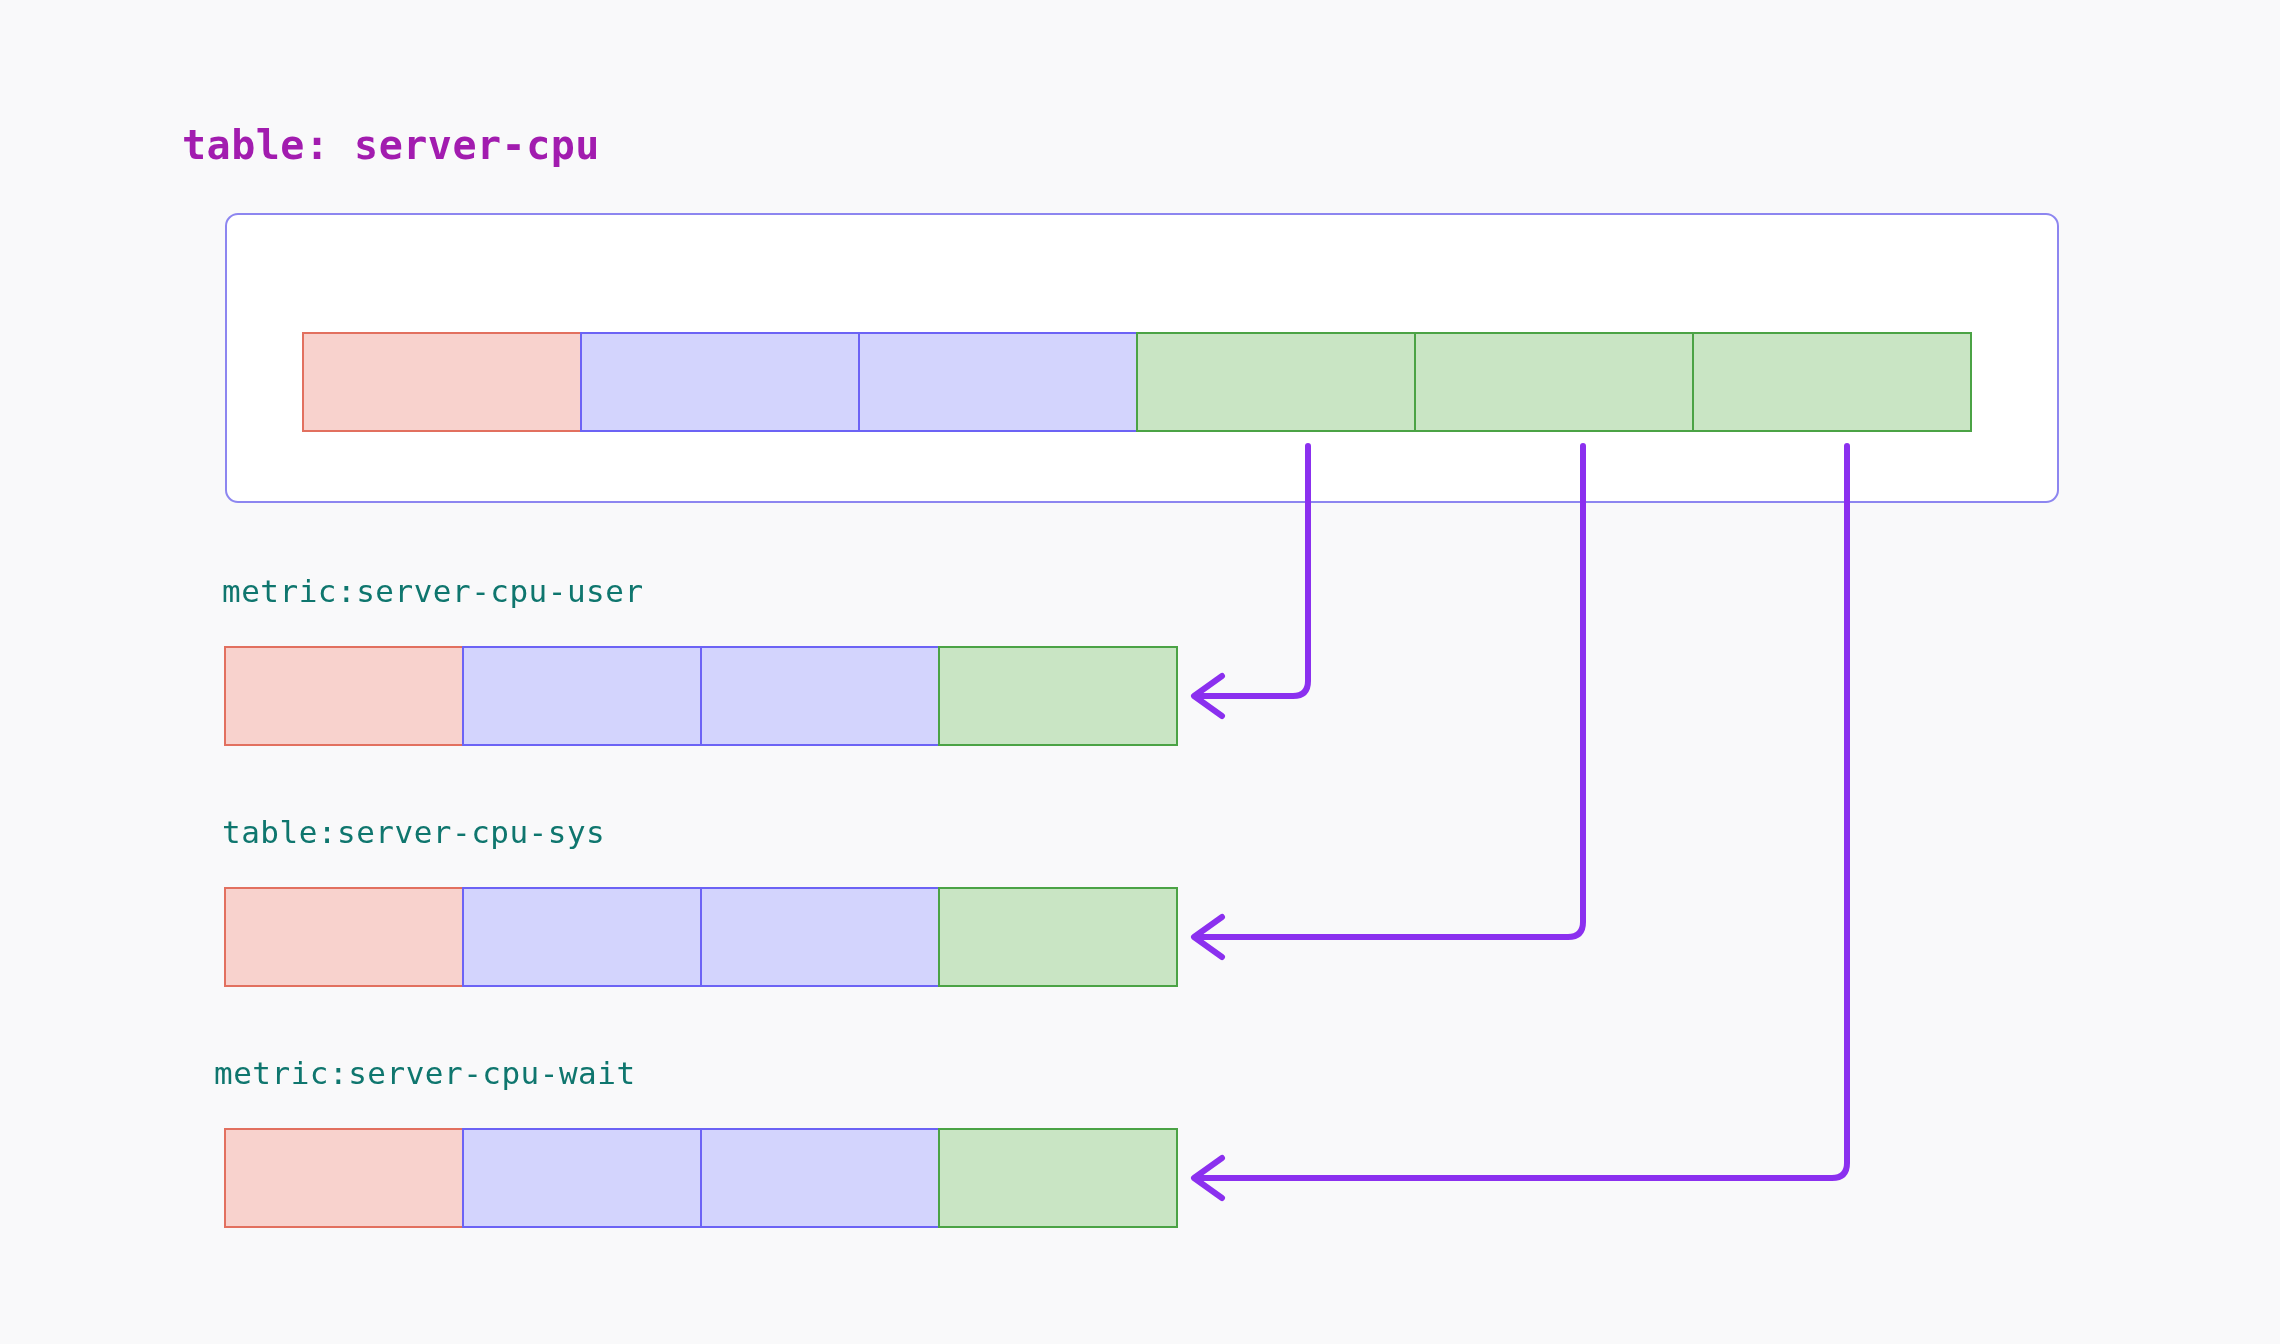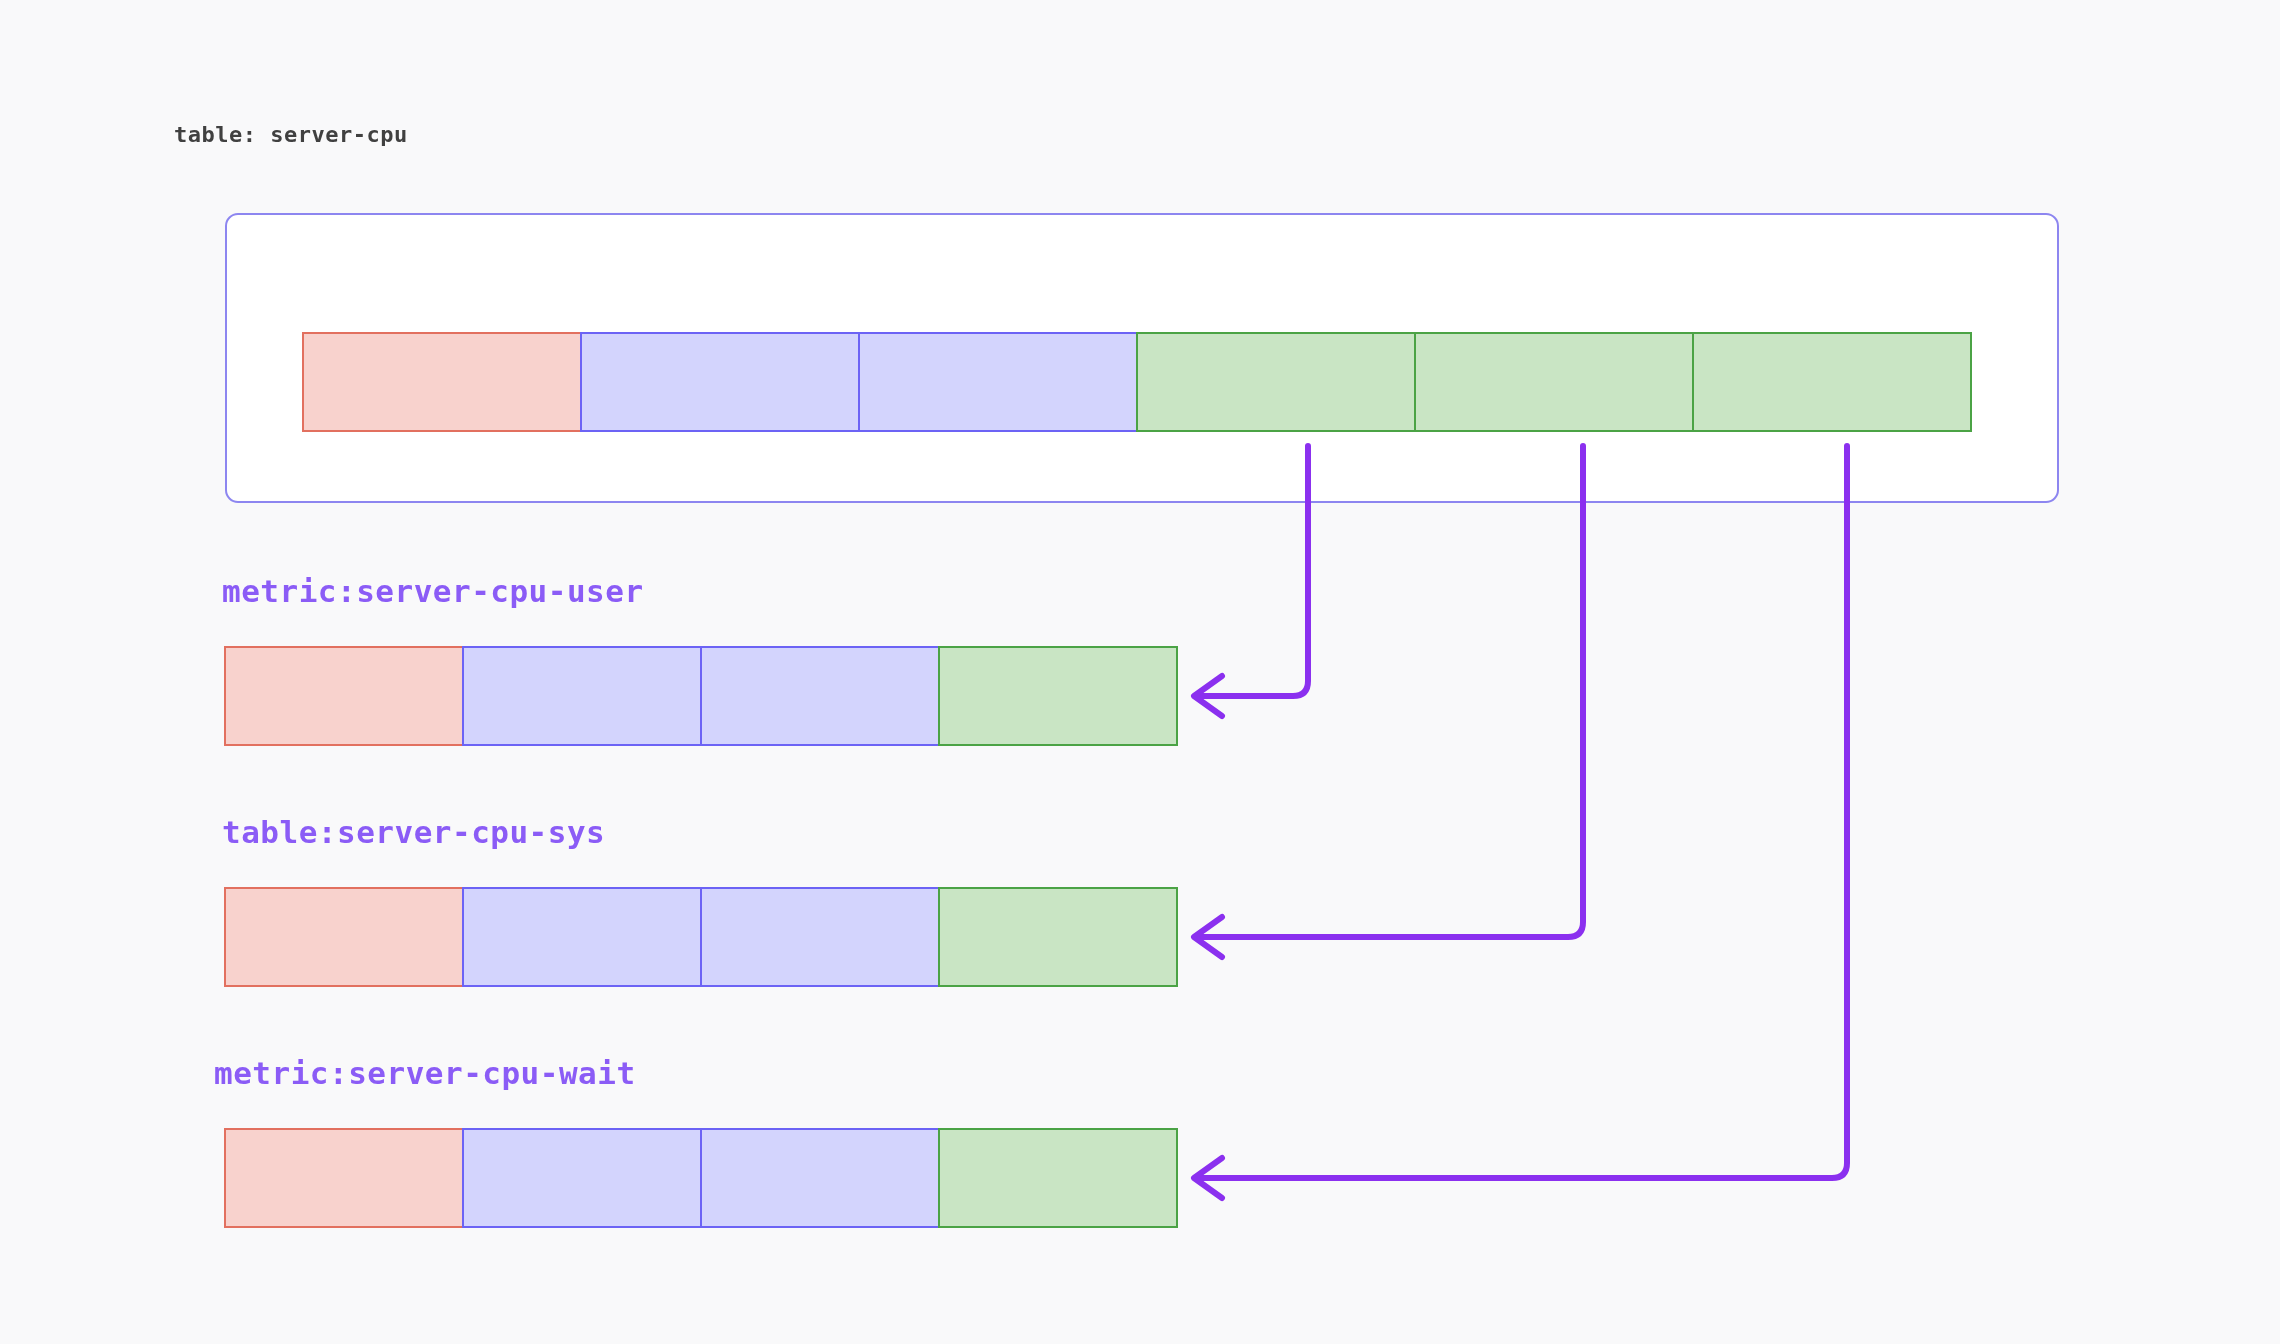--- a/index.html
+++ b/index.html
@@ -29,25 +29,25 @@
     top: 0;
     width: 2280px;
     height: 1344px;
     pointer-events: none;
     z-index: 5;
   }
 
   
   .table-title {
     position: absolute;
-    left: 174px;
+    left: 182px;
     top: 122px;
-    font-size: 22px;
+    font-size: 40px;
     font-weight: bold;
-    color: #404040;
+    color: #a21caf;
     letter-spacing: 0.5px;
     white-space: nowrap;
   }
 
   
   .table-panel {
     position: absolute;
     left: 225px;
     top: 213px;
     width: 1834px;
@@ -90,22 +90,22 @@
   }
   .cell.green {
     background: #c9e5c4;
     border: 2px solid #4ba345;
   }
 
   
   .metric-title {
     position: absolute;
     font-size: 31px;
-    font-weight: bold;
-    color: #8b5cf6;
+    font-weight: normal;
+    color: #0f766e;
     letter-spacing: 0.5px;
     white-space: nowrap;
   }
 </style>
 </head>
 <body>
 
 <div id="canvas">
 
   <div class="table-title">table: server-cpu</div>

